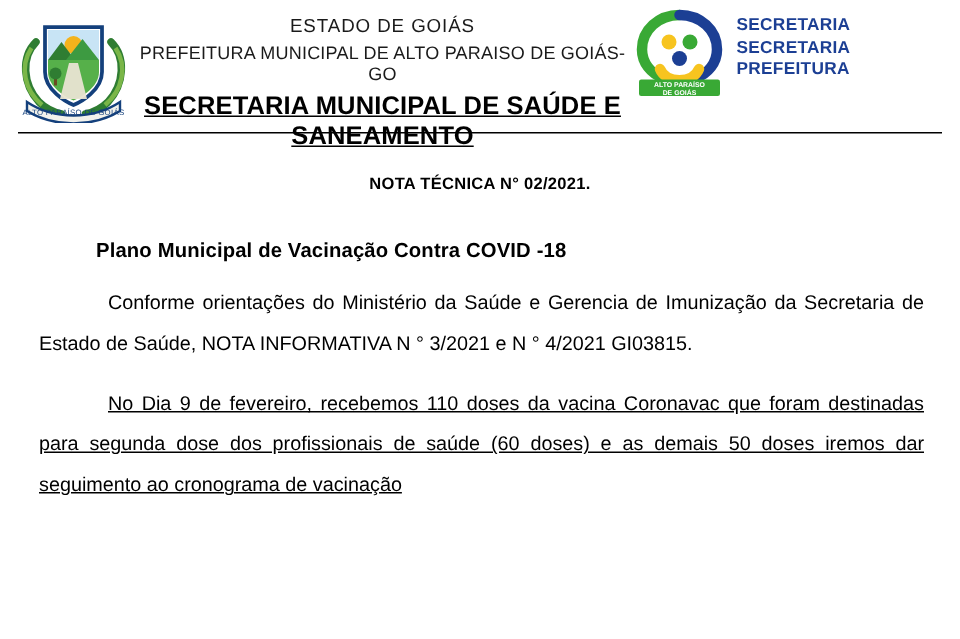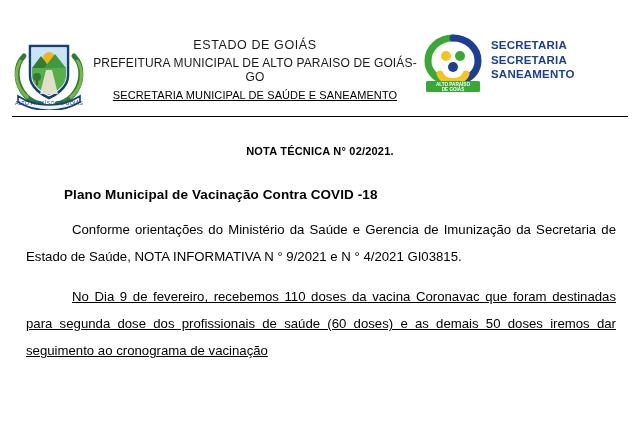--- a/index.html
+++ b/index.html
@@ -13,21 +13,20 @@
     font-family: "Liberation Sans", sans-serif;
     color: #000000;
     overflow: hidden;
   }
 
   .page {
     position: relative;
     width: 640px;
     height: 389px;
     box-sizing: border-box;
-    margin-top: 28px;
   }
 
   
   .header {
     display: flex;
     align-items: flex-start;
     padding: 4px 8px 0 10px;
     height: 86px;
     box-sizing: border-box;
   }
@@ -53,22 +52,22 @@
     color: #1a1a1a;
     margin-bottom: 4px;
   }
   .header-center .line2 {
     font-size: 12px;
     letter-spacing: 0.15px;
     color: #1a1a1a;
     margin-bottom: 5px;
   }
   .header-center .line3 {
-    font-size: 11px;
-    font-weight: normal;
+    font-size: 17px;
+    font-weight: bold;
     text-decoration: underline;
     letter-spacing: 0.1px;
     color: #000;
   }
 
   .header-right {
     flex: 0 0 210px;
     display: flex;
     align-items: flex-start;
     gap: 7px;
@@ -194,27 +193,27 @@
           <circle cx="38" cy="22" r="5" fill="#39a935"></circle>
           <circle cx="31" cy="33" r="5" fill="#1c3f94"></circle>
 
           <rect x="4" y="47" width="54" height="11" rx="1.5" fill="#39a935"></rect>
           <text x="31" y="52.2" font-size="4.6" font-weight="bold" fill="#ffffff" font-family="Liberation Sans, sans-serif" text-anchor="middle">ALTO PARAÍSO</text>
           <text x="31" y="57" font-size="4.6" font-weight="bold" fill="#ffffff" font-family="Liberation Sans, sans-serif" text-anchor="middle">DE GOIÁS</text>
         </svg>
       </div>
       <div class="logo-text">
         <div>SECRETARIA SECRETARIA</div>
-        <div>SANEAMENTO</div>
+        <div>PREFEITURA</div>
       </div>
     </div>
   </div>
 
   <hr class="rule">
 
   <div class="doc-body">
     <div class="nota-title">NOTA TÉCNICA N° 02/2021.</div>
     <div class="plan-title">Plano Municipal de Vacinação Contra COVID -18</div>
-    <p class="para indent">Conforme orientações do Ministério da Saúde e Gerencia de Imunização da Secretaria de Estado de Saúde, NOTA INFORMATIVA N ° 9/2021 e N ° 4/2021 GI03815.</p>
+    <p class="para indent">Conforme orientações do Ministério da Saúde e Gerencia de Imunização da Secretaria de Estado de Saúde, NOTA INFORMATIVA N ° 3/2021 e N ° 4/2021 GI03815.</p>
     <p class="para indent para-last">No Dia 9 de fevereiro, recebemos 110 doses da vacina Coronavac que foram destinadas para segunda dose dos profissionais de saúde (60 doses) e as demais 50 doses iremos dar seguimento ao cronograma de vacinação</p>
   </div>
 
 </div>
 
 </body></html>

